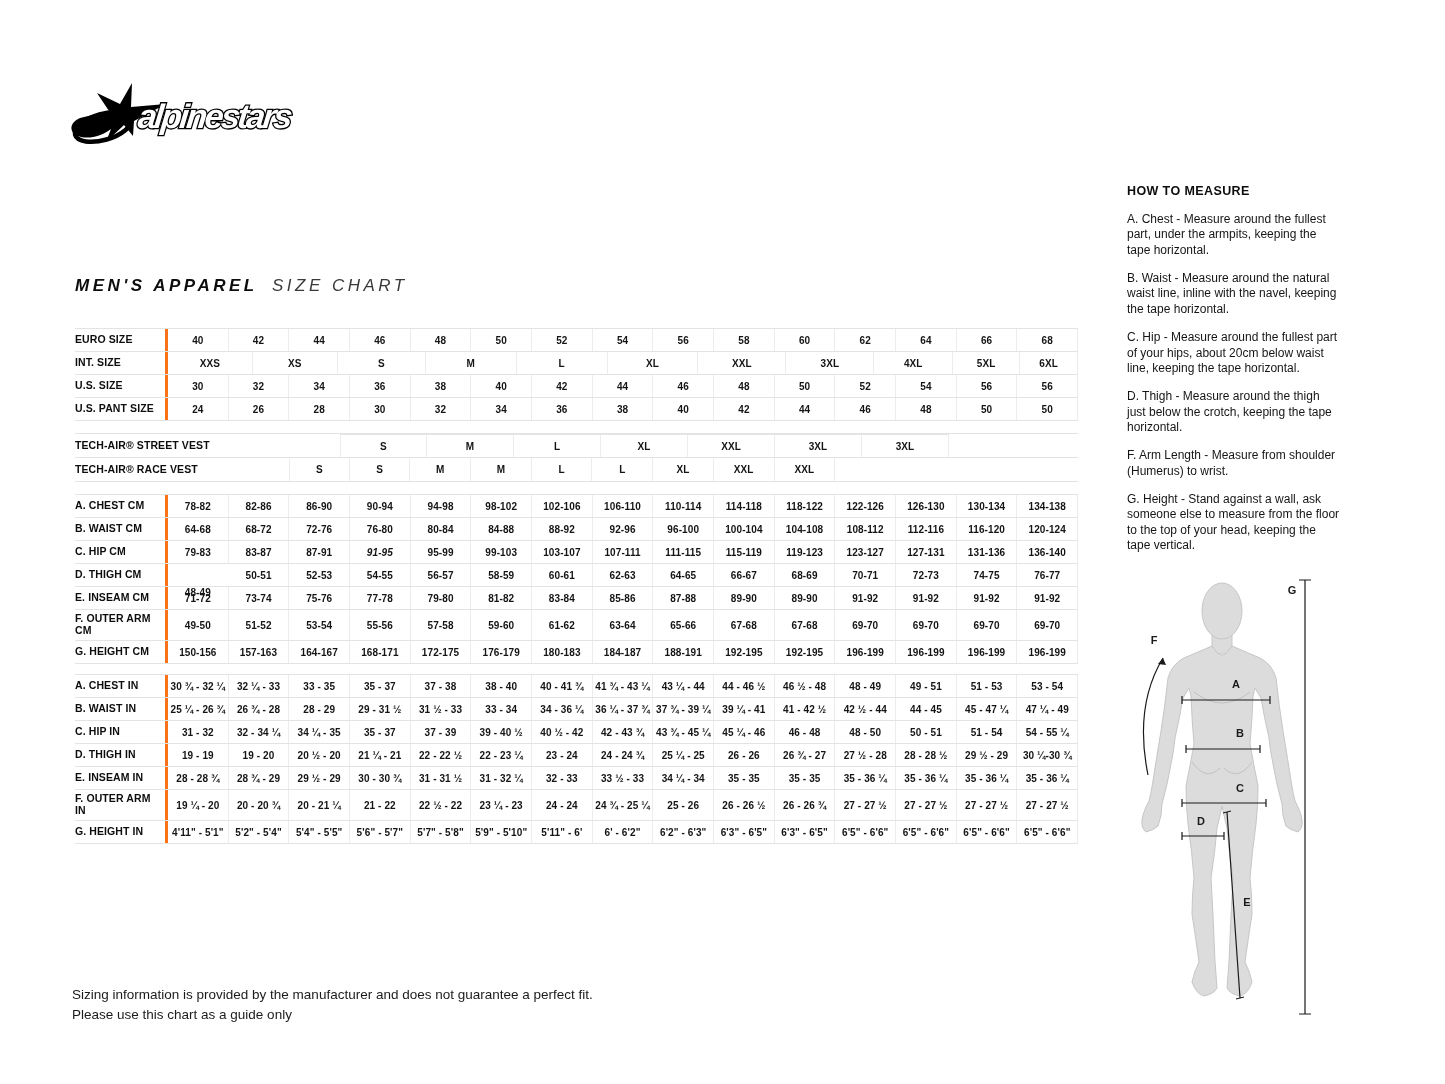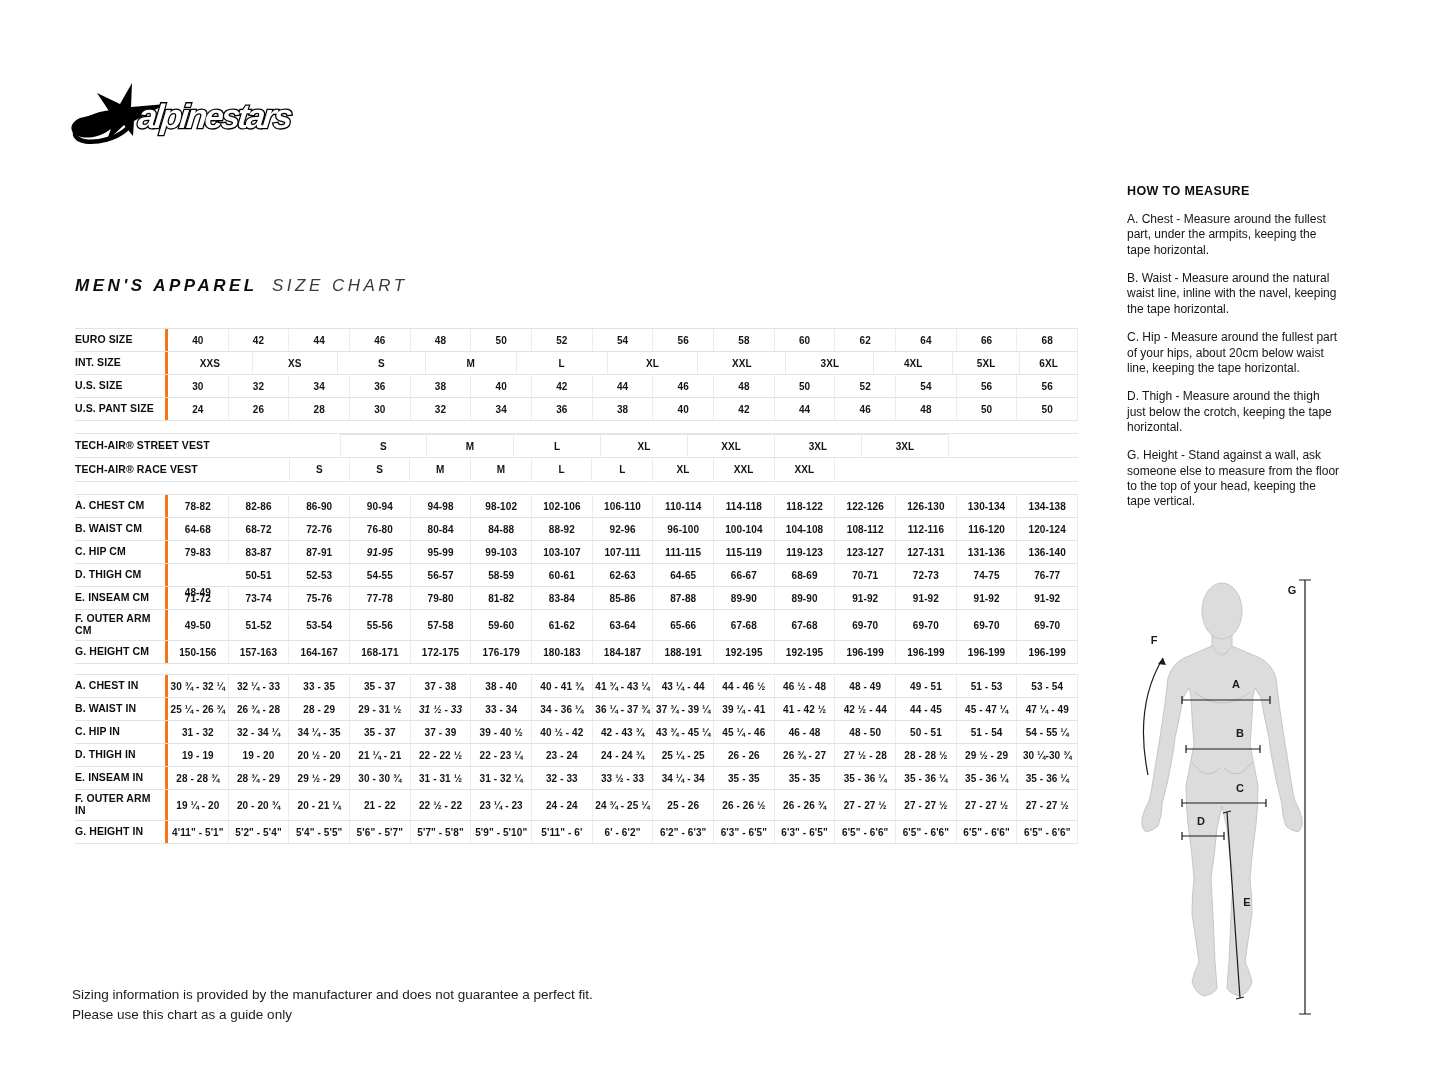--- a/index.html
+++ b/index.html
@@ -312,21 +312,21 @@
         <div class="t-cell" style="flex: 1 1 0px;">49 - 51</div>
         <div class="t-cell" style="flex: 1 1 0px;">51 - 53</div>
         <div class="t-cell" style="flex: 1 1 0px;">53 - 54</div>
       </div>
       <div class="t-row">
         <div class="t-label">B. WAIST IN</div>
         <div class="t-cell" style="flex: 1 1 0px;">25 ¼ - 26 ¾</div>
         <div class="t-cell" style="flex: 1 1 0px;">26 ¾ - 28</div>
         <div class="t-cell" style="flex: 1 1 0px;">28 - 29</div>
         <div class="t-cell" style="flex: 1 1 0px;">29 - 31 ½</div>
-        <div class="t-cell" style="flex: 1 1 0px; font-style: italic;">31 ½ - 33</div>
+        <div class="t-cell" style="flex: 1 1 0px;">31 ½ - 33</div>
         <div class="t-cell" style="flex: 1 1 0px;">33 - 34</div>
         <div class="t-cell" style="flex: 1 1 0px;">34 - 36 ¼</div>
         <div class="t-cell" style="flex: 1 1 0px;">36 ¼ - 37 ¾</div>
         <div class="t-cell" style="flex: 1 1 0px;">37 ¾ - 39 ¼</div>
         <div class="t-cell" style="flex: 1 1 0px;">39 ¼ - 41</div>
         <div class="t-cell" style="flex: 1 1 0px;">41 - 42 ½</div>
         <div class="t-cell" style="flex: 1 1 0px;">42 ½ - 44</div>
         <div class="t-cell" style="flex: 1 1 0px;">44 - 45</div>
         <div class="t-cell" style="flex: 1 1 0px;">45 - 47 ¼</div>
         <div class="t-cell" style="flex: 1 1 0px;">47 ¼ - 49</div>
@@ -424,20 +424,21 @@
     </div>
 </div>
 
 <div class="how-to">
   <h3>HOW TO MEASURE</h3>
   <div>
       <p class="htm-p">A. Chest - Measure around the fullest part, under the armpits, keeping the tape horizontal.</p>
       <p class="htm-p">B. Waist - Measure around the natural waist line, inline with the navel, keeping the tape horizontal.</p>
       <p class="htm-p">C. Hip - Measure around the fullest part of your hips, about 20cm below waist line, keeping the tape horizontal.</p>
       <p class="htm-p">D. Thigh - Measure around the thigh just below the crotch, keeping the tape horizontal.</p>
+      <p class="htm-p">F. Arm Length - Measure from shoulder (Humerus) to wrist.</p>
       <p class="htm-p">G. Height - Stand against a wall, ask someone else to measure from the floor to the top of your head, keeping the tape vertical.</p>
     </div>
 </div>
 
 <svg class="figure" viewBox="0 0 320 472">
 
   <g>
     <rect x="84" y="58" width="20" height="30" class="body-fill" stroke="none"></rect>
     <ellipse cx="94" cy="45" rx="20" ry="28" class="body-fill"></ellipse>
     <path class="body-fill" d="

